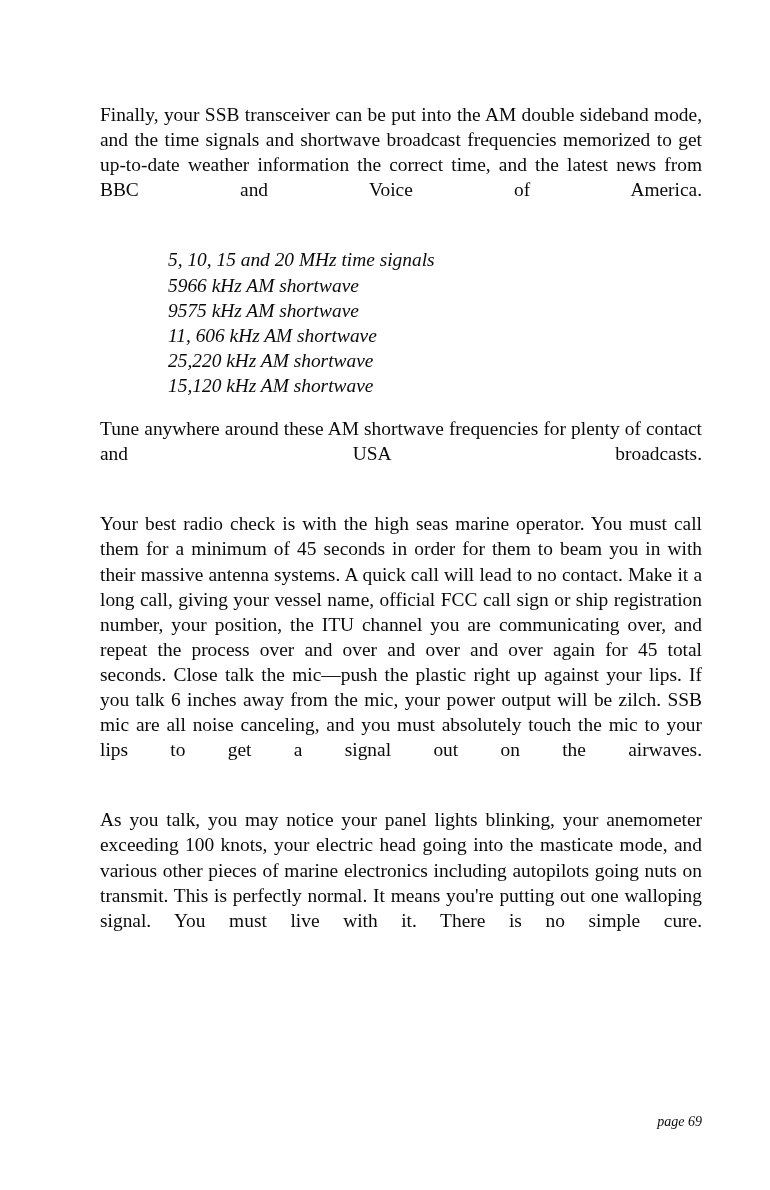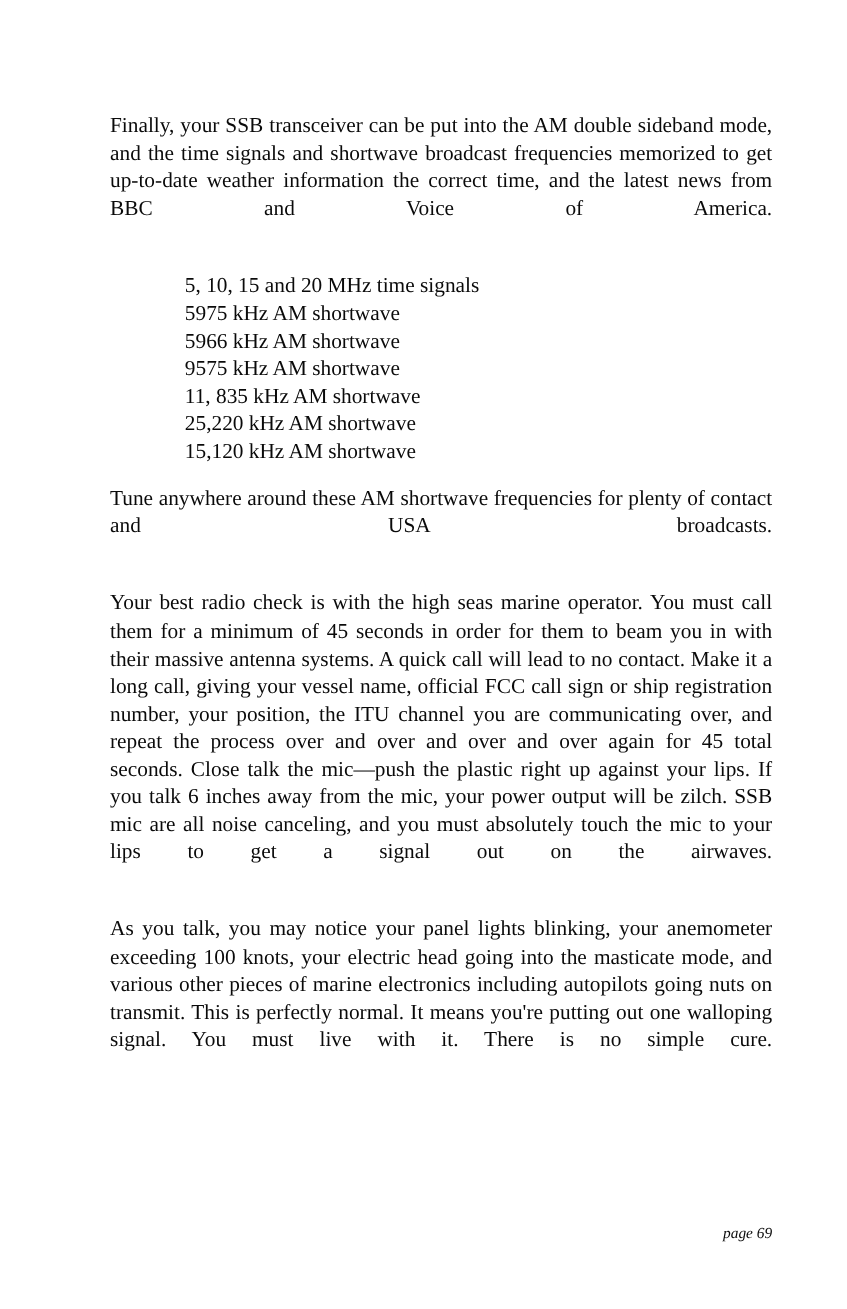--- a/index.html
+++ b/index.html
@@ -51,20 +51,21 @@
     content: "";
     display: inline-block;
     width: 100%;
   }
 
   .freq-list {
     margin: 0 0 18px 0;
     padding: 0;
     list-style: none;
     margin-top: 20px;
+    font-style: italic;
   }
 
   .freq-list li {
     font-size: 19.4px;
     line-height: 25.1px;
     text-align: left;
     margin-left: 68px;
     white-space: pre;
   }
 
@@ -84,24 +85,23 @@
 <body>
 
 <div class="page">
 
   <div class="content">
 
     <p class="body-par">Finally, your SSB transceiver can be put into the AM double sideband mode, and the time signals and shortwave broadcast frequencies memorized to get up-to-date weather information the correct time, and the latest news from BBC and Voice of America.</p>
 
     <ul class="freq-list">
       <li>5, 10, 15 and 20 MHz time signals</li>
-      <li>5975 kHz AM shortwave</li>
       <li>5966 kHz AM shortwave</li>
       <li>9575 kHz AM shortwave</li>
-      <li>11, 835 kHz AM shortwave</li>
+      <li>11, 606 kHz AM shortwave</li>
       <li>25,220 kHz AM shortwave</li>
       <li>15,120 kHz AM shortwave</li>
     </ul>
 
     <p class="body-par">Tune anywhere around these AM shortwave frequencies for plenty of contact and USA broadcasts.</p>
 
     <p class="body-par">Your best radio check is with the high seas marine operator. You must call them for a minimum of 45 seconds in order for them to beam you in with their massive antenna systems. A quick call will lead to no contact. Make it a long call, giving your vessel name, official FCC call sign or ship registration number, your position, the ITU channel you are communicating over, and repeat the process over and over and over and over again for 45 total seconds. Close talk the mic—push the plastic right up against your lips. If you talk 6 inches away from the mic, your power output will be zilch. SSB mic are all noise canceling, and you must absolutely touch the mic to your lips to get a signal out on the airwaves.</p>
 
     <p class="body-par">As you talk, you may notice your panel lights blinking, your anemometer exceeding 100 knots, your electric head going into the masticate mode, and various other pieces of marine electronics including autopilots going nuts on transmit. This is perfectly normal. It means you're putting out one walloping signal. You must live with it. There is no simple cure.</p>
 

